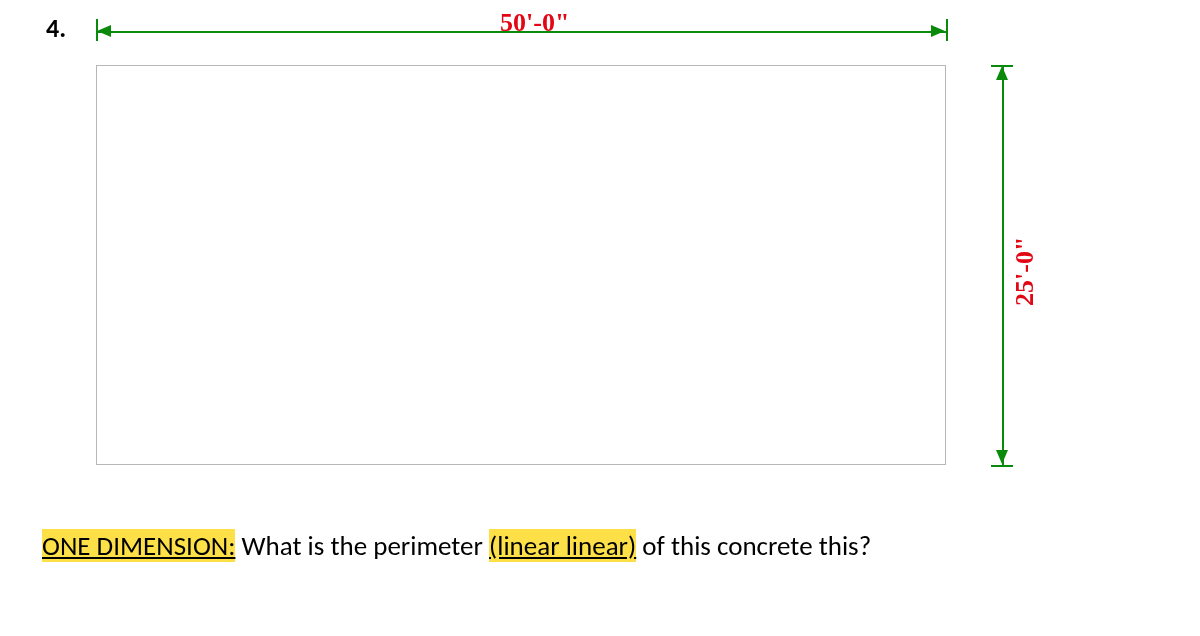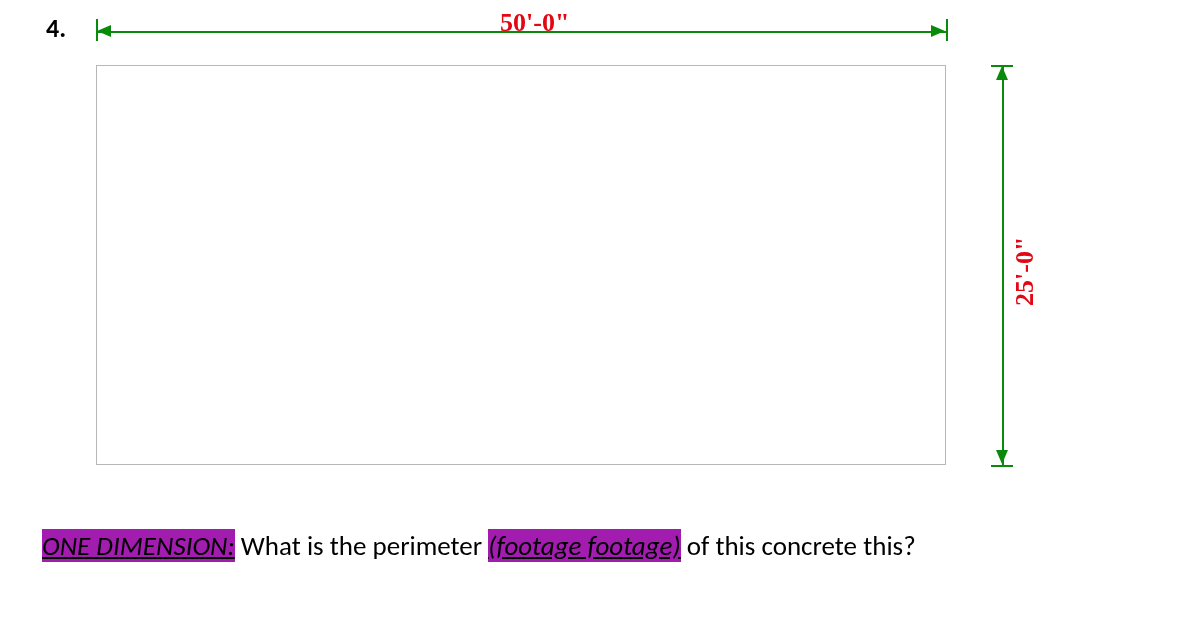--- a/index.html
+++ b/index.html
@@ -14,21 +14,21 @@
   .dim-top-arrowR{position:absolute;left:931px;top:25px;width:0;height:0;border-top:6px solid transparent;border-bottom:6px solid transparent;border-left:14px solid #0a8a0a;}
   .dim-right-line{position:absolute;left:1002px;top:65px;width:0;height:400px;border-left:2px solid #0a8a0a;}
   .dim-right-tick{position:absolute;left:991px;width:22px;height:0;border-top:2px solid #0a8a0a;}
   .dim-right-tick.top{top:65px;}
   .dim-right-tick.bot{top:465px;}
   .dim-right-arrowT{position:absolute;left:996px;top:66px;width:0;height:0;border-left:6px solid transparent;border-right:6px solid transparent;border-bottom:14px solid #0a8a0a;}
   .dim-right-arrowB{position:absolute;left:996px;top:450px;width:0;height:0;border-left:6px solid transparent;border-right:6px solid transparent;border-top:14px solid #0a8a0a;}
   .dim-right-label{position:absolute;left:1010px;top:306px;transform:rotate(-90deg);transform-origin:left top;font-family:'Comic Sans MS',cursive;font-size:26px;font-weight:bold;color:#e30613;}
   .slab{position:absolute;left:96px;top:65px;width:850px;height:400px;background:#fff;border:1px solid #b7b7b7;box-sizing:border-box;}
   .question-line{position:absolute;left:42px;top:530px;font-size:27px;color:#000;line-height:1.2;}
-  .hl{background:#a21caf;color:#000;text-decoration:underline;font-style:italic;}
+  .hl{background:#fde047;color:#000;text-decoration:underline;}
 </style>
 </head>
 <body>
 
 <div class="page">
 
   <div class="question-number">4.</div>
 
   <div class="dim-top-line"></div>
   <div class="dim-top-tick left"></div>
@@ -40,16 +40,16 @@
   <div class="slab"></div>
 
   <div class="dim-right-line"></div>
   <div class="dim-right-tick top"></div>
   <div class="dim-right-tick bot"></div>
   <div class="dim-right-arrowT"></div>
   <div class="dim-right-arrowB"></div>
   <div class="dim-right-label">25'-0"</div>
 
   <div class="question-line">
-    <span class="hl">ONE DIMENSION:</span><span>  What is the perimeter </span><span class="hl">(footage footage)</span><span> of this concrete this?</span>
+    <span class="hl">ONE DIMENSION:</span><span>  What is the perimeter </span><span class="hl">(linear linear)</span><span> of this concrete this?</span>
   </div>
 
 </div>
 
 </body></html>

